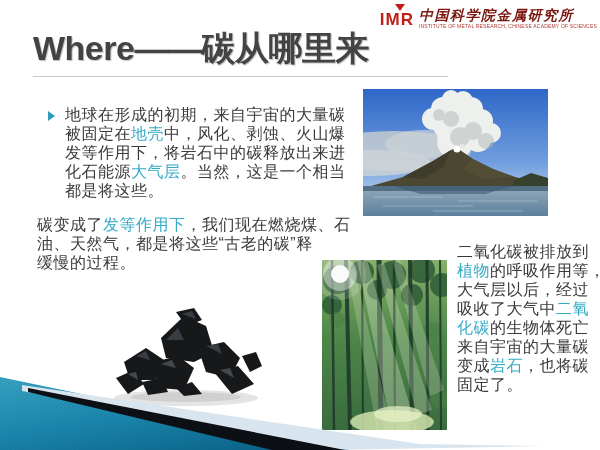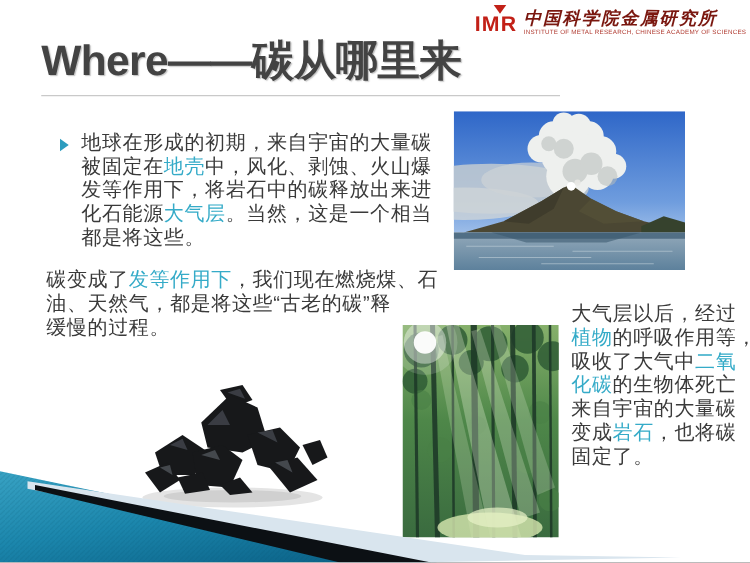--- a/index.html
+++ b/index.html
@@ -64,22 +64,23 @@
       <div class="tl"><span>都是将这些。</span></div>
     </div>
 
   <div class="tblock b-fossil">
       <div class="tl"><span>碳变成了</span><span class="hl">发等作用下</span><span>，我们现在燃烧煤、石</span></div>
       <div class="tl"><span>油、天然气，都是将这些“古老的碳”释</span></div>
       <div class="tl"><span>缓慢的过程。</span></div>
     </div>
 
   <div class="tblock b-cycle">
+      <div class="tl"><span>二氧化碳被排放到</span></div>
+      <div class="tl"><span class="hl">植物</span><span>的呼吸作用等，</span></div>
       <div class="tl"><span>大气层以后，经过</span></div>
-      <div class="tl"><span class="hl">植物</span><span>的呼吸作用等，</span></div>
       <div class="tl"><span>吸收了大气中</span><span class="hl">二氧</span></div>
       <div class="tl"><span class="hl">化碳</span><span>的生物体死亡</span></div>
       <div class="tl"><span>来自宇宙的大量碳</span></div>
       <div class="tl"><span>变成</span><span class="hl">岩石</span><span>，也将碳</span></div>
       <div class="tl"><span>固定了。</span></div>
     </div>
 
   <svg class="photo ph-volcano" viewBox="0 0 185 127" aria-label="volcano-eruption-photo">
     <defs>
       <linearGradient id="sky" x1="0" y1="0" x2="0" y2="1">

